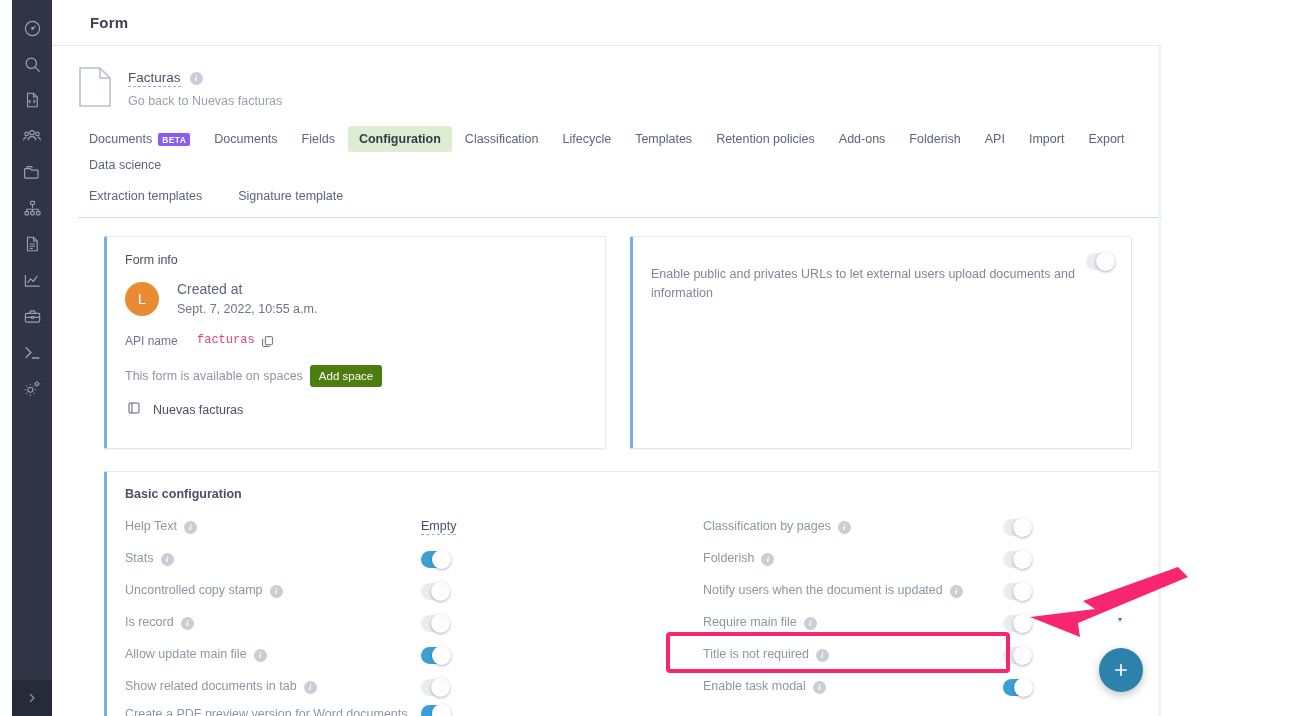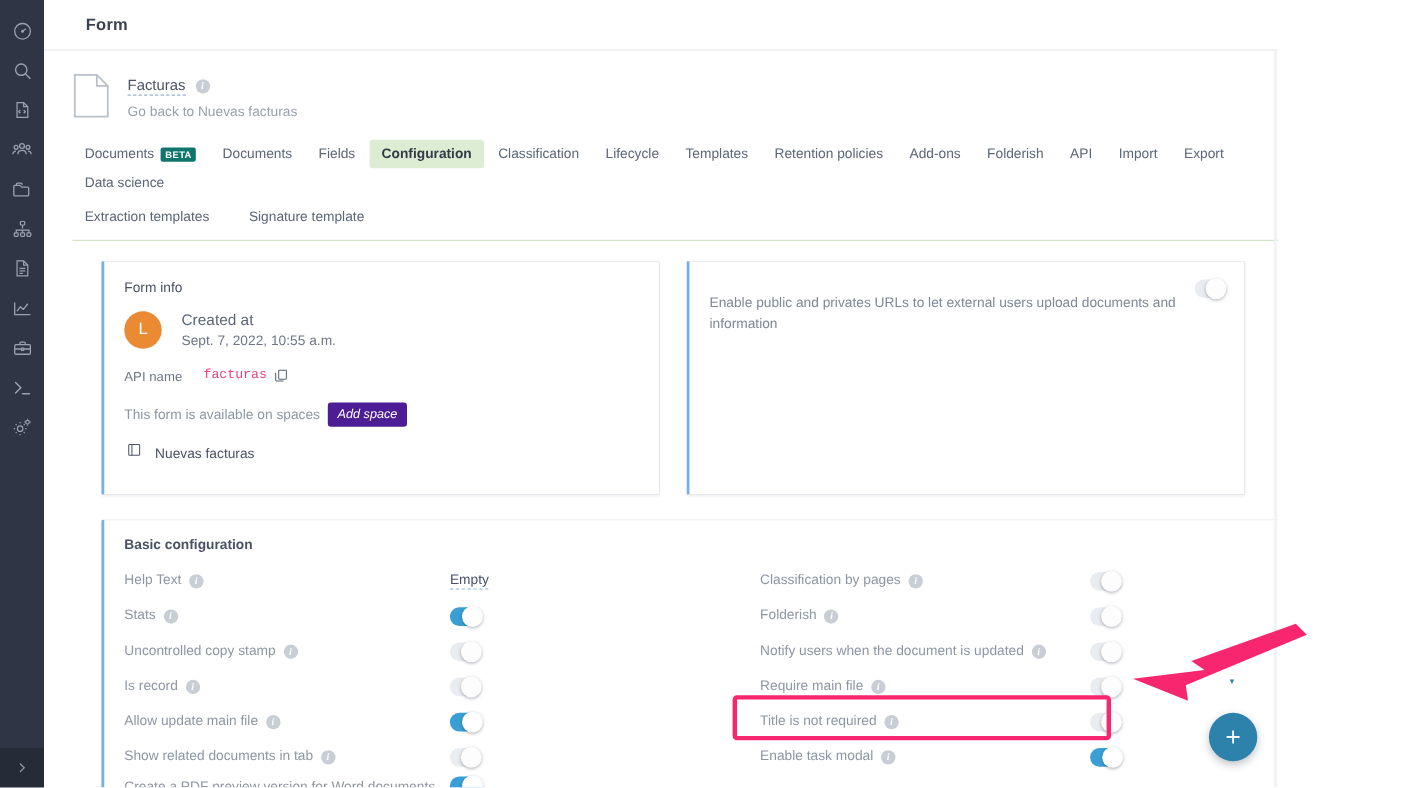--- a/index.html
+++ b/index.html
@@ -2,21 +2,21 @@
 <html><head>
 <meta charset="utf-8">
 <style>
   * { box-sizing: border-box; margin: 0; padding: 0; }
   html, body {
     width: 1293px; height: 716px;
     font-family: "Liberation Sans", sans-serif;
     background: #ffffff;
     overflow: hidden;
   }
-  #app { position: relative; width: 1162px; height: 716px; display: flex; }
+  #app { position: relative; width: 1162px; height: 716px; display: flex; padding-left: 12px; }
 
   
   .sidebar {
     width: 40px; height: 716px;
     background: #2f3545;
     display: flex; flex-direction: column; align-items: center;
     padding-top: 10px;
     flex: 0 0 40px;
     position: relative;
   }
@@ -82,21 +82,21 @@
   .tabs-row { display: flex; align-items: center; flex-wrap: wrap; }
   .tab {
     font-size: 12.5px; color: #5b6678;
     padding: 6px 11px; margin-right: 2px;
     border-radius: 3px; cursor: pointer;
     display: flex; align-items: center; gap: 6px;
     white-space: nowrap;
   }
   .tab.active { background: #dcedd3; color: #333b47; font-weight: bold; }
   .beta-badge {
-    background: #0f766e; color: #fff; font-size: 8.5px; font-weight: bold;
+    background: #8b5cf6; color: #fff; font-size: 8.5px; font-weight: bold;
     padding: 2px 4px 1px; border-radius: 2px; letter-spacing: .4px;
   }
   .tabs-rule {
     margin: 8px 26px 0 26px;
     border-bottom: 1px solid #cfe2c2;
     width: 1201px;
   }
 
   
   .cards-row { display: flex; gap: 24px; padding: 18px 30px 0 52px; }
@@ -129,22 +129,22 @@
   .api-label { font-size: 12px; color: #6e7686; width: 72px; line-height: 1.4; }
   .api-value {
     font-family: "Liberation Mono", monospace;
     font-size: 12px; color: #e6417f; margin-right: 6px;
   }
   .copy-ic { cursor: pointer; margin-top: 1px; }
 
   .spaces-row { display: flex; align-items: center; padding: 13px 0 0 18px; gap: 7px; }
   .spaces-label { font-size: 12.5px; color: #8e96a4; }
   .add-space-btn {
-    background: #4c1d95; color: #fff; font-size: 11.5px;
-    padding: 5px 9px; border-radius: 3px; border: none; cursor: pointer; font-style: italic;
+    background: #4d7c0f; color: #fff; font-size: 11.5px;
+    padding: 5px 9px; border-radius: 3px; border: none; cursor: pointer;
   }
   .space-item { display: flex; align-items: center; gap: 12px; padding: 14px 0 0 20px; }
   .space-name { font-size: 12.5px; color: #4a5163; }
 
   .card-r .toggle-abs { position: absolute; right: 16px; top: 16px; }
   .pub-desc {
     font-size: 12.5px; color: #7f8796;
     padding: 28px 30px 0 18px; line-height: 1.5;
   }
 

